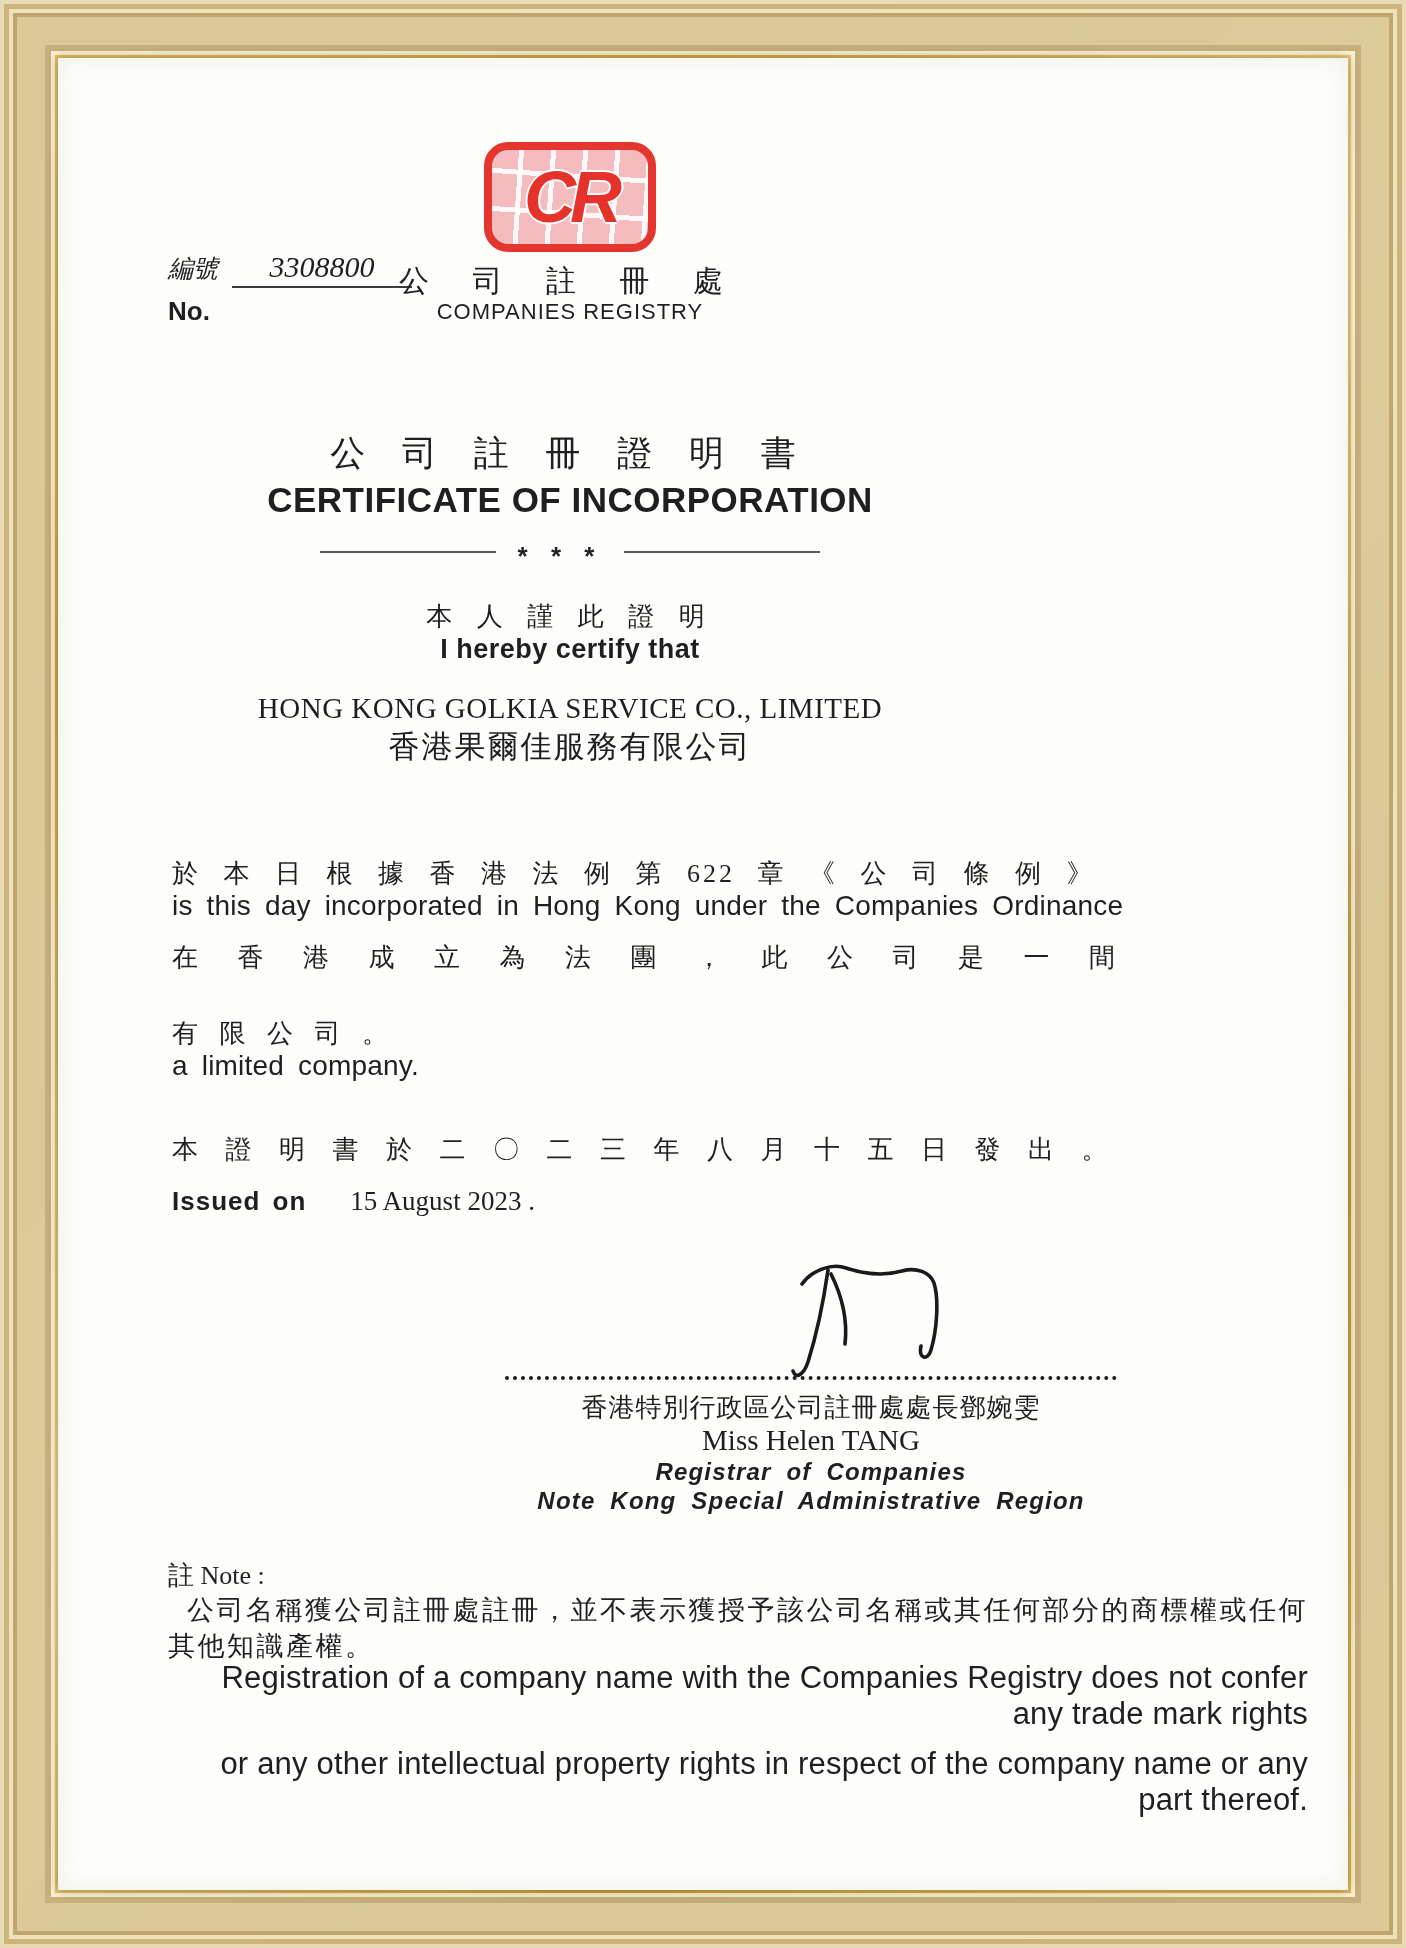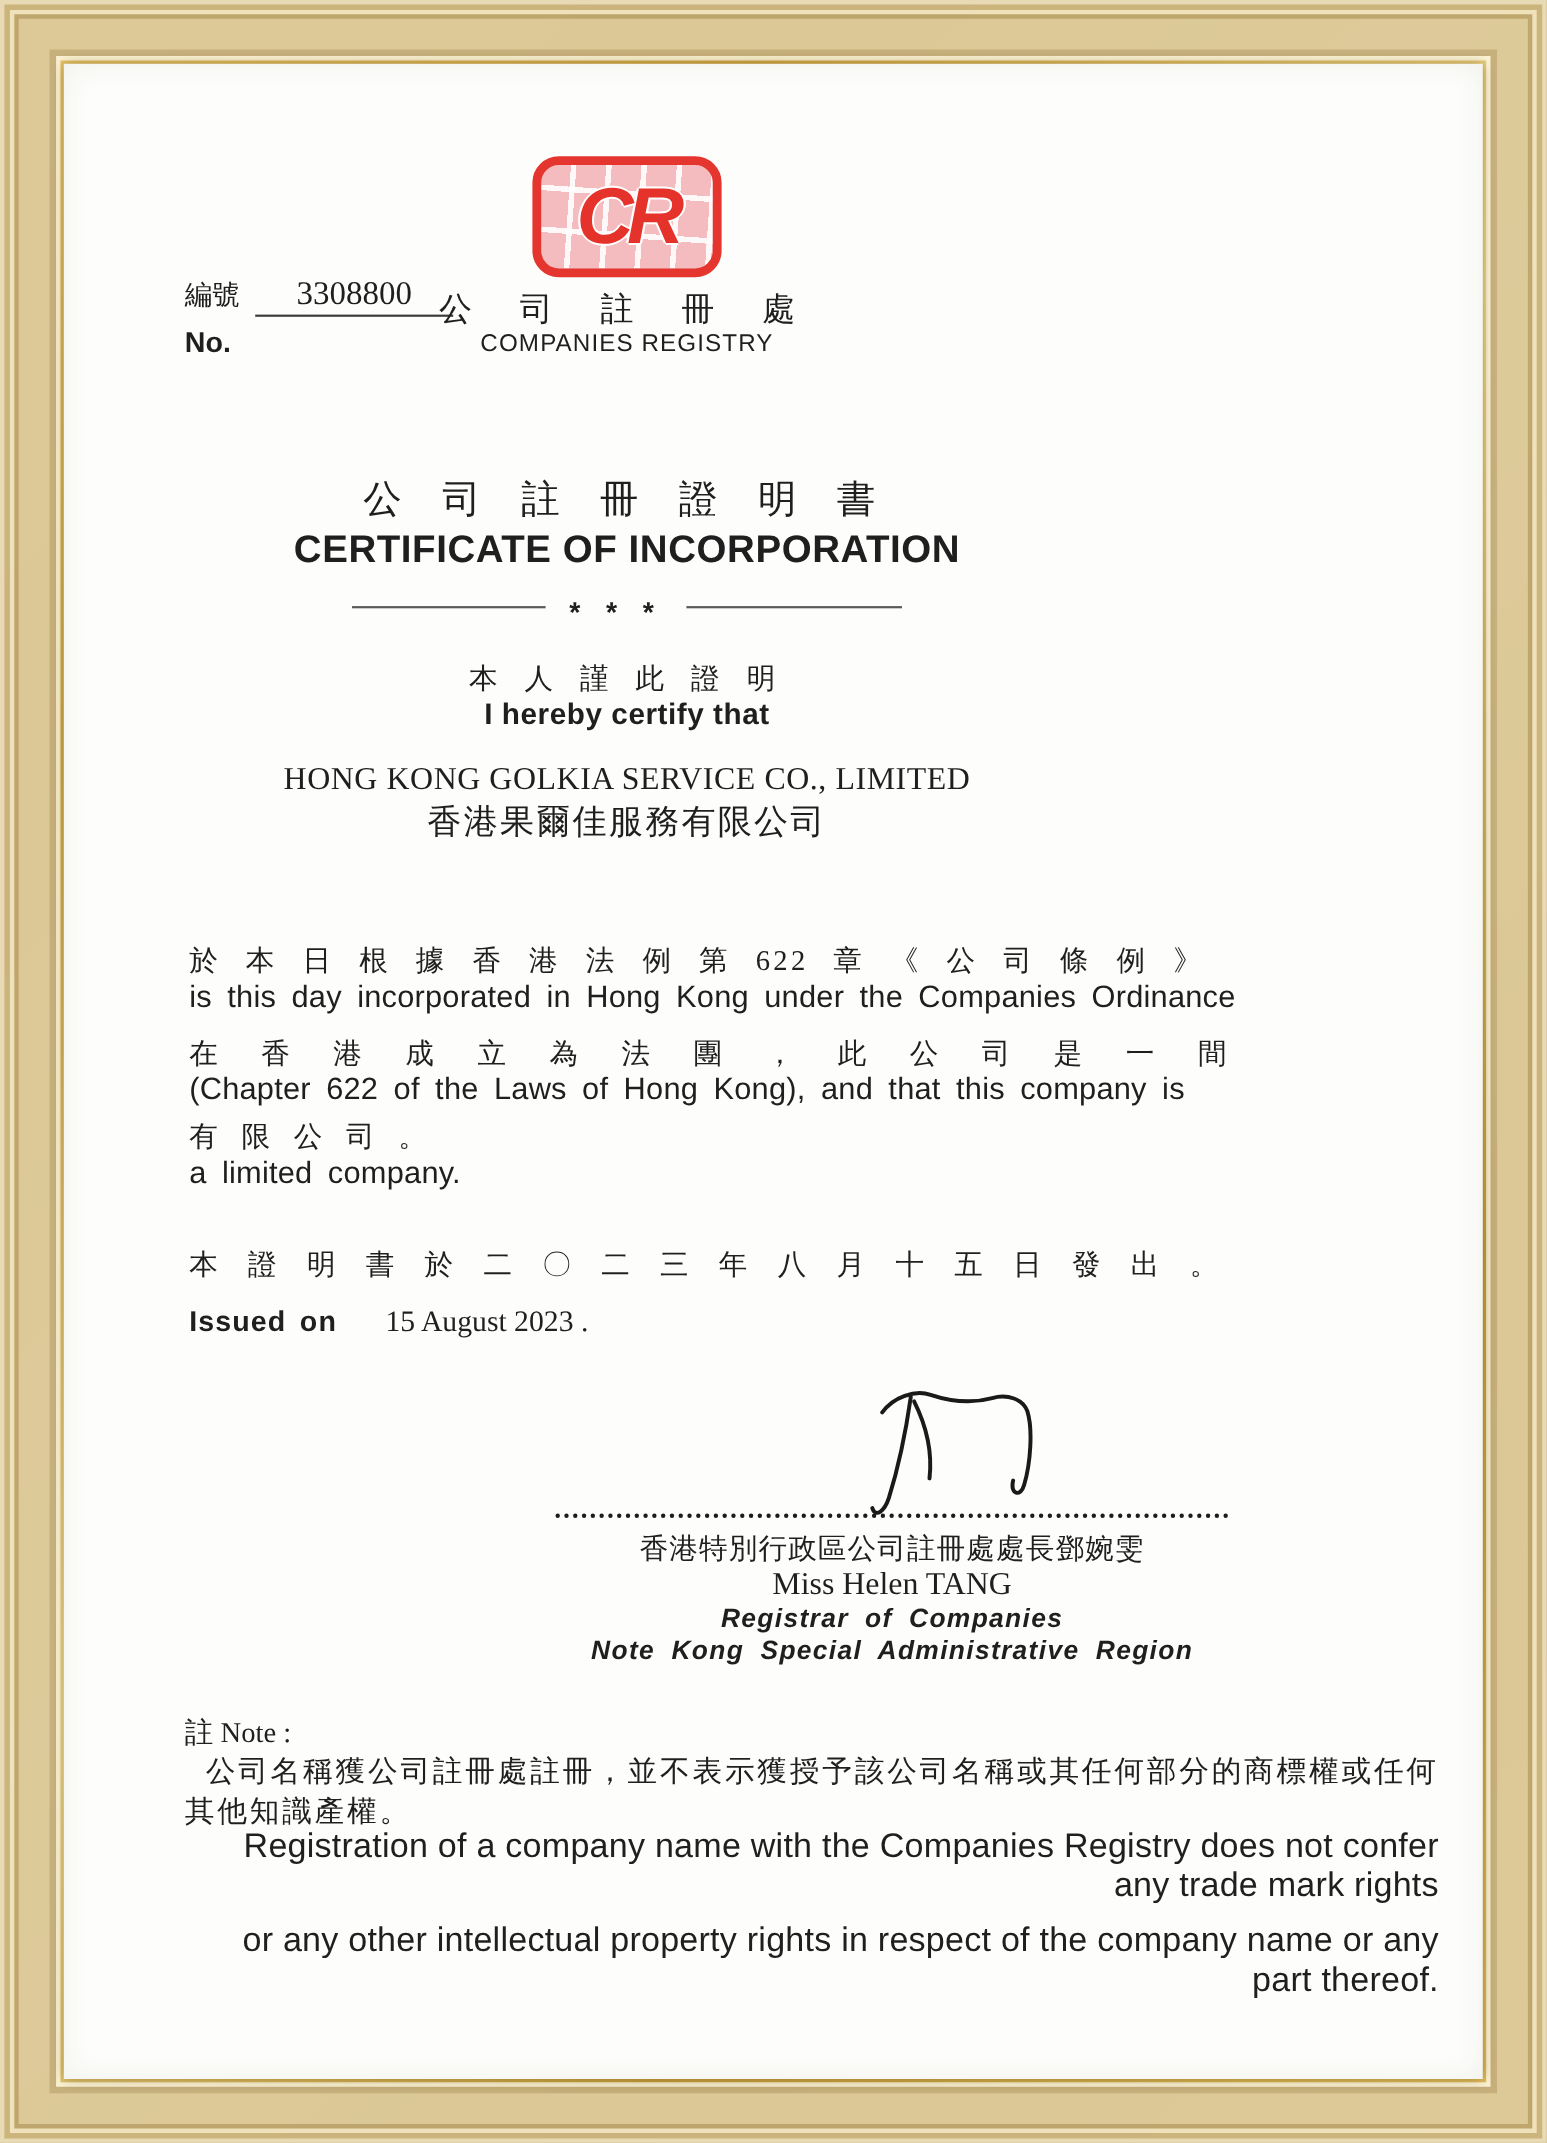--- a/index.html
+++ b/index.html
@@ -51,21 +51,21 @@
     text-align: center;
     line-height: 94px;
   }
   .logo-text {
     font-family: "Liberation Sans", sans-serif;
     font-weight: 700; font-style: italic;
     font-size: 72px; letter-spacing: -6px;
     color: #e5332c;
     text-shadow: 2px 0 0 #fff, -2px 0 0 #fff, 0 2px 0 #fff, 0 -2px 0 #fff;
   }
-  .no-row { font-size: 25px; }
+  .no-row { font-size: 25px; font-style: italic; }
   .no-label-cn { font-size: 25px; }
   .no-value {
     display: inline-block; width: 180px; text-align: center;
     font-size: 30px; padding-bottom: 2px; margin-left: 14px;
     border-bottom: 2px solid #3c3c3c;
   }
   .no-label-en { font-size: 26px; font-weight: 700; margin-top: 8px; }
   .registry-cn { font-size: 30px; letter-spacing: 18px; }
   .registry-en { font-size: 22px; letter-spacing: 1px; }
 
@@ -138,21 +138,20 @@
 
     <div class="abs center-col certify-cn cjk" style="top:541px;">本 人 謹 此 證 明</div>
     <div class="abs center-col certify-en sans" style="top:576px;">I hereby certify that</div>
 
     <div class="abs center-col company-en cjk" style="top:634px;">HONG KONG GOLKIA SERVICE CO., LIMITED</div>
     <div class="abs center-col company-cn cjk" style="top:668px;">香港果爾佳服務有限公司</div>
 
     <div class="abs para p-cn cjk ws12" style="top:798px;">於 本 日 根 據 香 港 法 例 第 622 章 《 公 司 條 例 》</div>
     <div class="abs para p-en sans" style="top:832px;">is this day incorporated in Hong Kong under the Companies Ordinance</div>
     <div class="abs para p-cn cjk ws24" style="top:882px;">在 香 港 成 立 為 法 團 ， 此 公 司 是 一 間</div>
-    <div class="abs para p-en sans" style="top:916px;">(Chapter 622 of the Laws of Hong Kong), and that this company is</div>
     <div class="abs para p-cn cjk ws8" style="top:958px;">有 限 公 司 。</div>
     <div class="abs para p-en sans" style="top:992px;">a limited company.</div>
 
     <div class="abs para p-cn cjk ws14" style="top:1074px;">本 證 明 書 於 二 〇 二 三 年 八 月 十 五 日 發 出 。</div>
     <div class="abs para" style="top:1128px;">
       <span class="issued-label sans">Issued on</span><span class="issued-date">15 August 2023 .</span>
     </div>
 
     <svg class="sig-svg" width="210" height="140" viewBox="0 0 210 140">
       <g fill="none" stroke="#1a1a1a" stroke-width="3.6" stroke-linecap="round">

